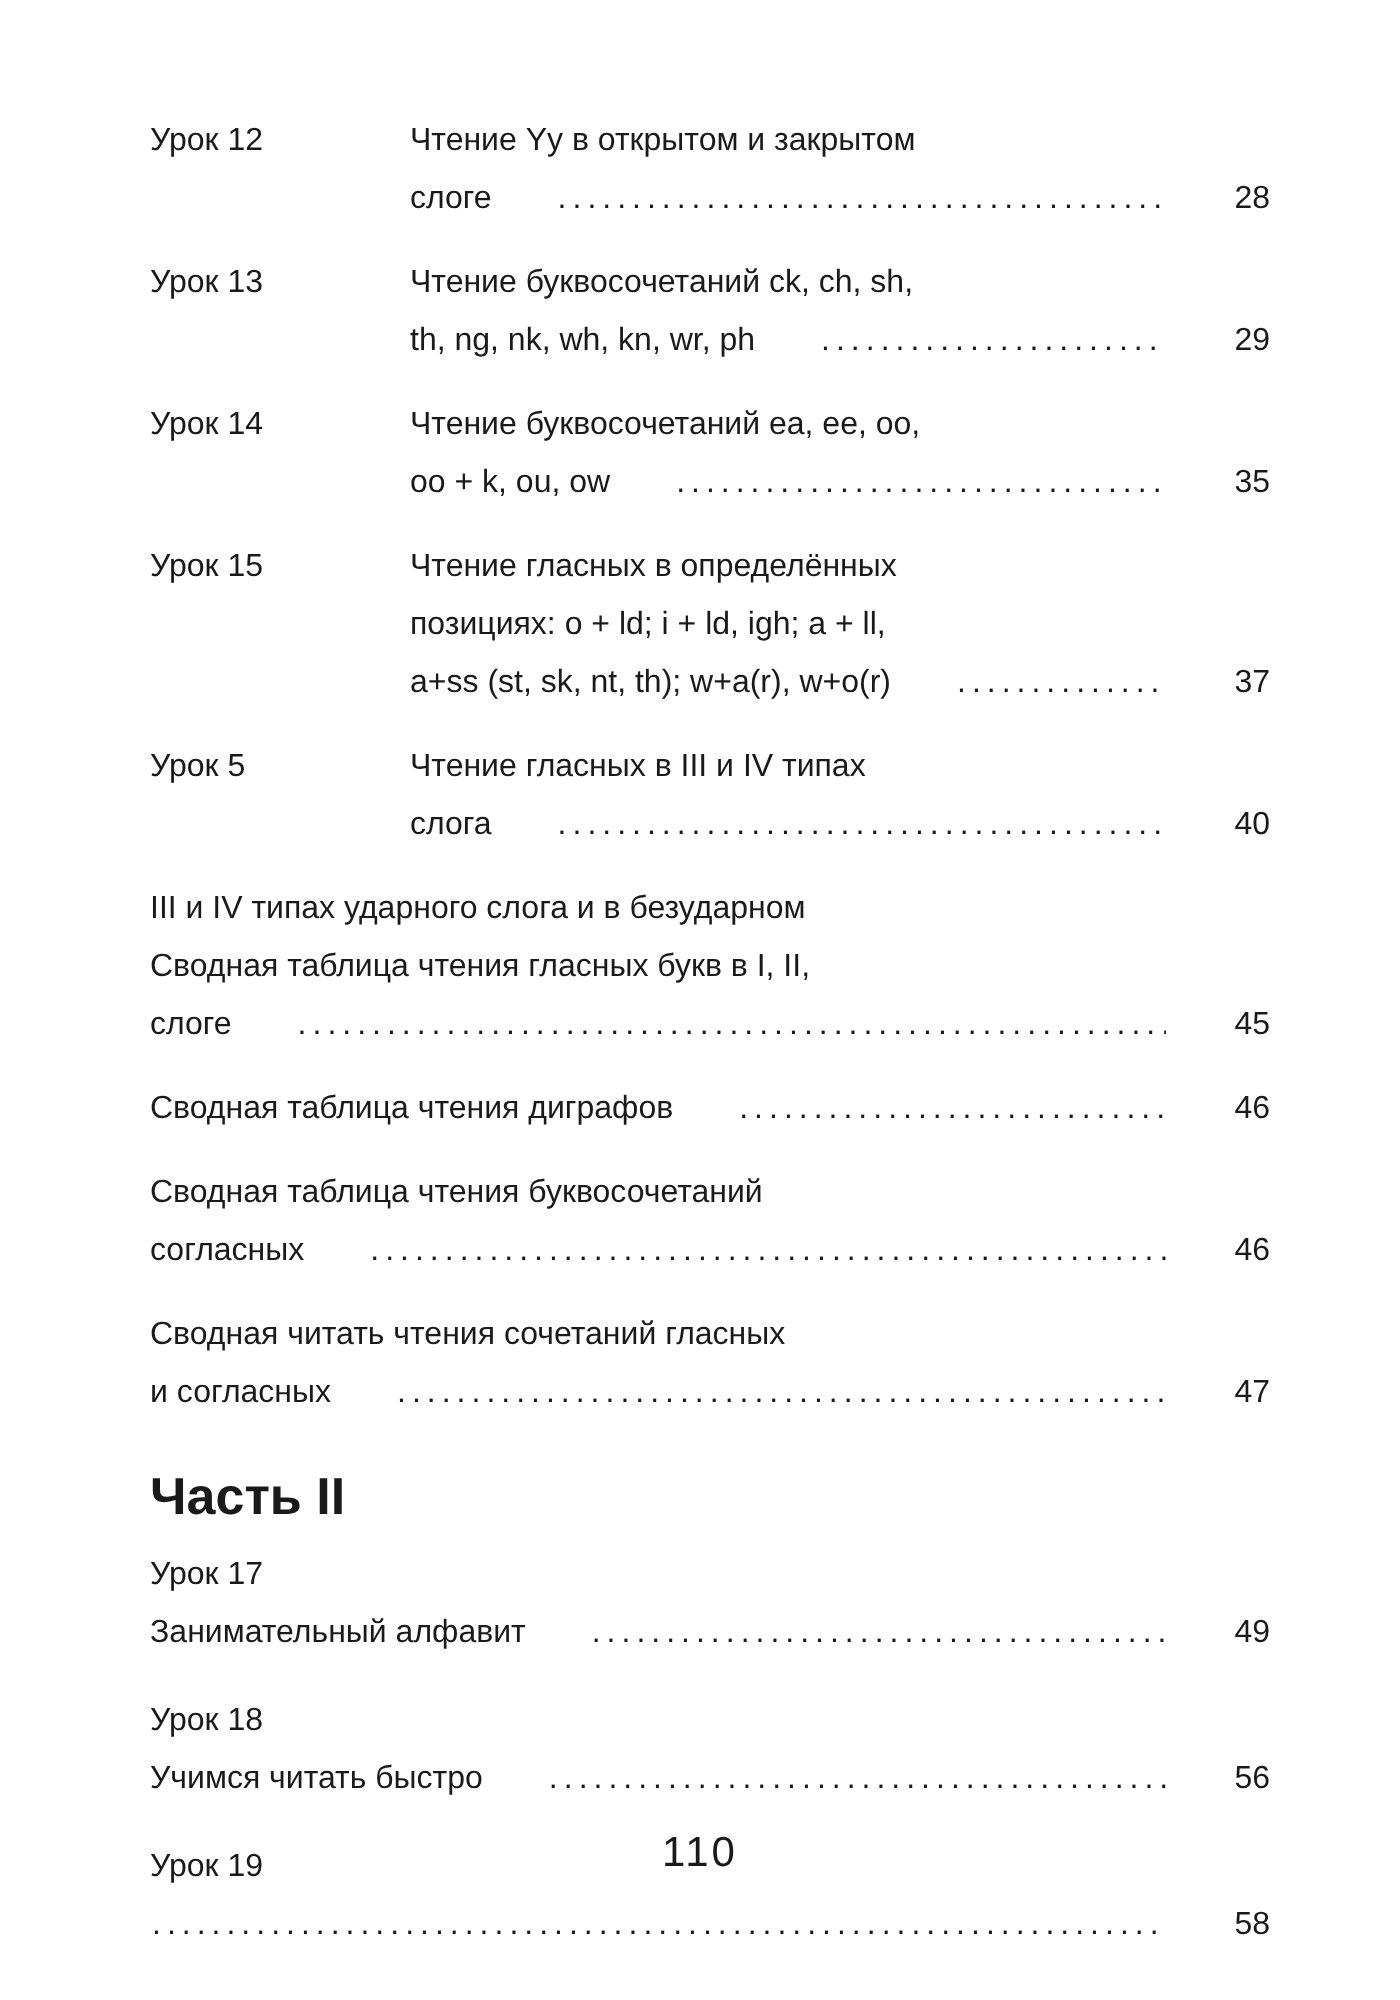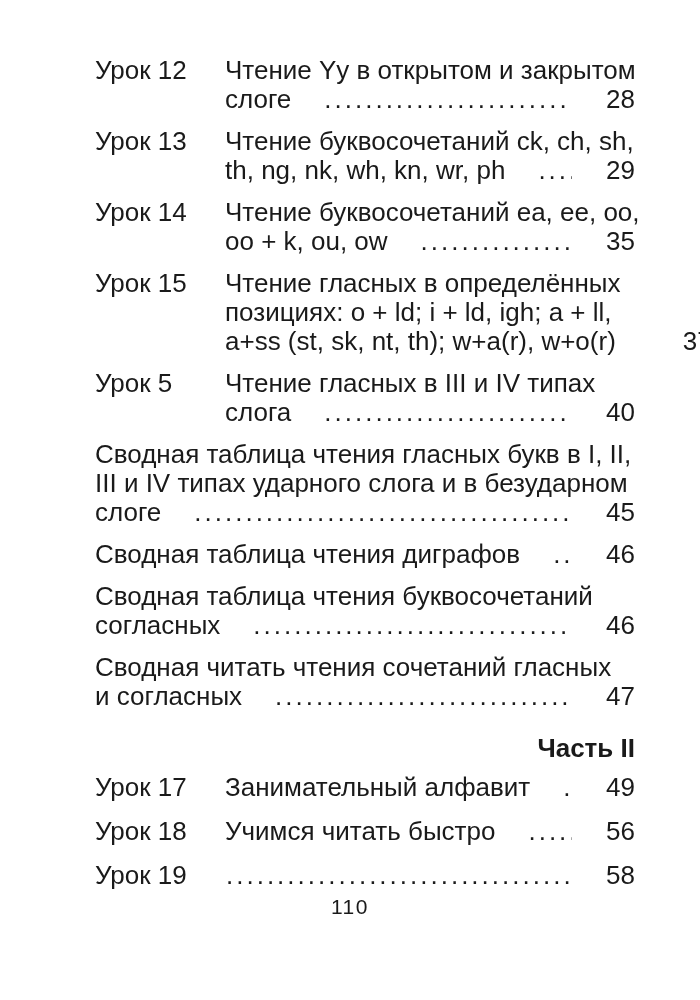--- a/index.html
+++ b/index.html
@@ -18,26 +18,26 @@
   }
   .content {
     position: absolute;
     left: 75px;
     top: 56px;
     width: 560px;
   }
   .entry {
     display: flex;
     margin-bottom: 13px;
-    font-size: 26px;
+    font-size: 16px;
     line-height: 29px;
-    margin-left: 20px;
   }
   .entry.wide-gap {
     margin-bottom: 15px;
+    flex-direction: column;
   }
   .entry .label {
     width: 130px;
     flex-shrink: 0;
   }
   .entry .body {
     flex: 1;
     min-width: 0;
   }
   .tline {
@@ -63,27 +63,27 @@
   .dots::after {
     content: "....................................................................................................";
   }
   .pg {
     flex-shrink: 0;
   }
   .part-heading {
     font-size: 26px;
     line-height: 34px;
     font-weight: bold;
-    text-align: right;
+    text-align: left;
     margin: 20px 0 8px 0;
   }
   .footer {
     position: absolute;
     left: 0;
-    top: 892px;
+    top: 912px;
     width: 700px;
     text-align: center;
     font-size: 21px;
     line-height: 29px;
     letter-spacing: 1.5px;
   }
 </style>
 </head>
 <body>
 
@@ -146,22 +146,22 @@
         <div class="last">
           <span class="txt">слога</span>
           <span class="dots"></span>
           <span class="pg">40</span>
         </div>
       </div>
     </div>
 
     <div class="entry">
       <div class="body">
+        <div class="tline">III и IV типах ударного слога и в безударном</div>
         <div class="tline">Сводная таблица чтения гласных букв в I, II,</div>
-        <div class="tline">III и IV типах ударного слога и в безударном</div>
         <div class="last">
           <span class="txt">слоге</span>
           <span class="dots"></span>
           <span class="pg">45</span>
         </div>
       </div>
     </div>
 
     <div class="entry">
       <div class="body">

